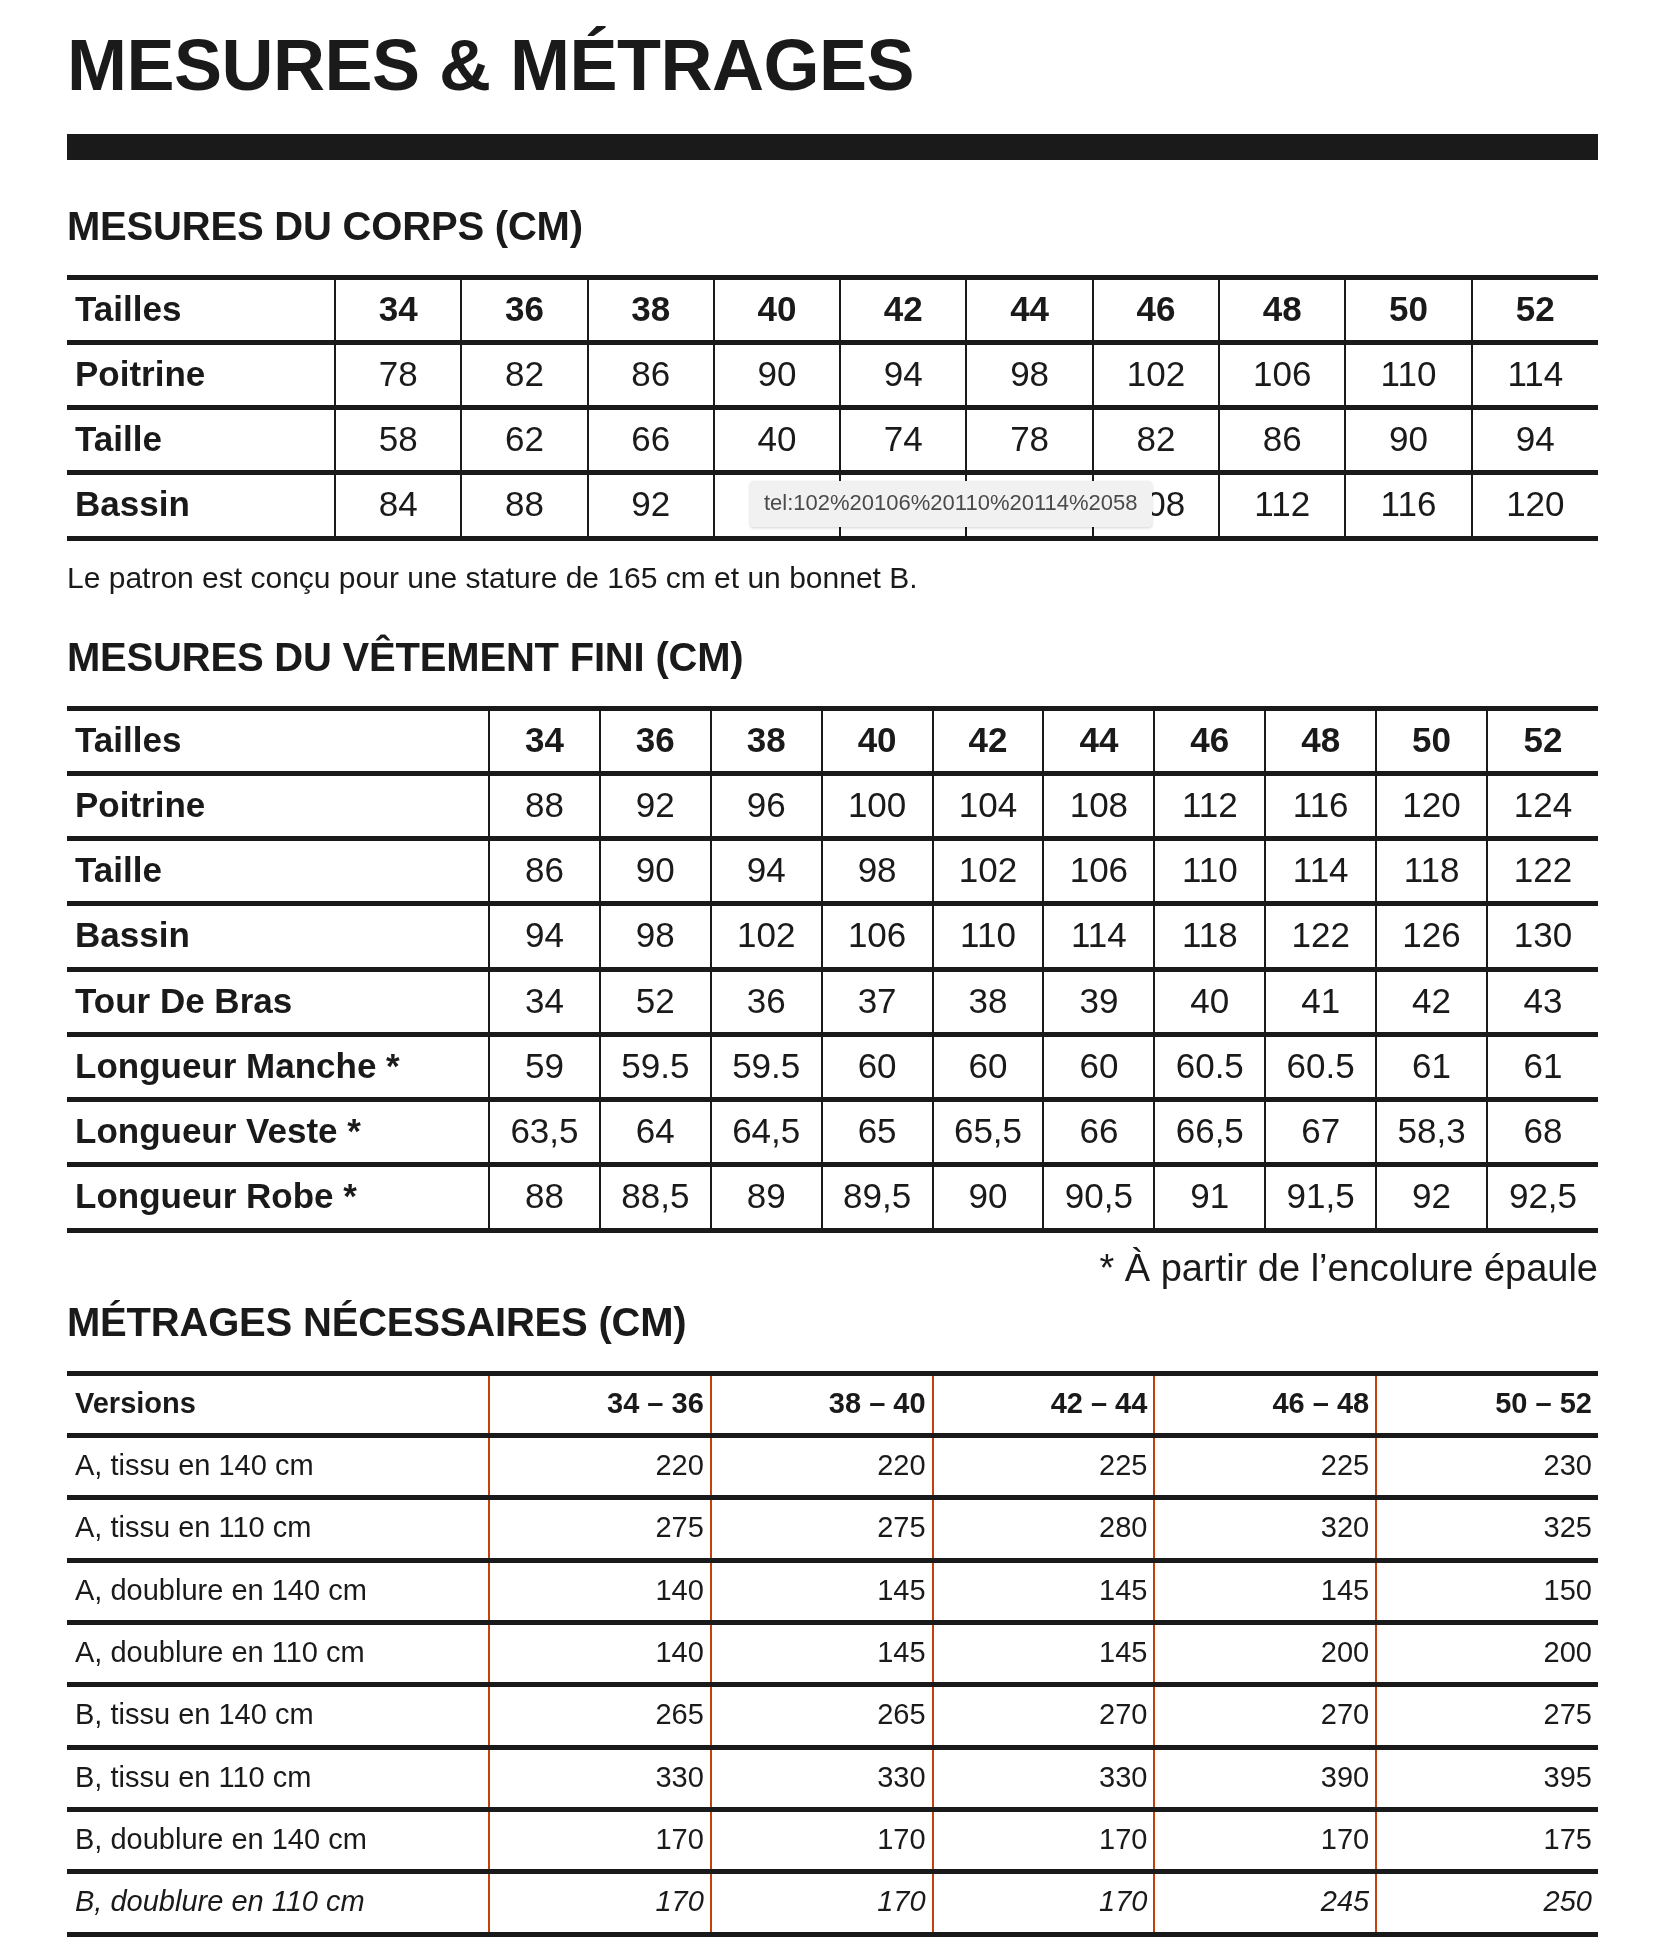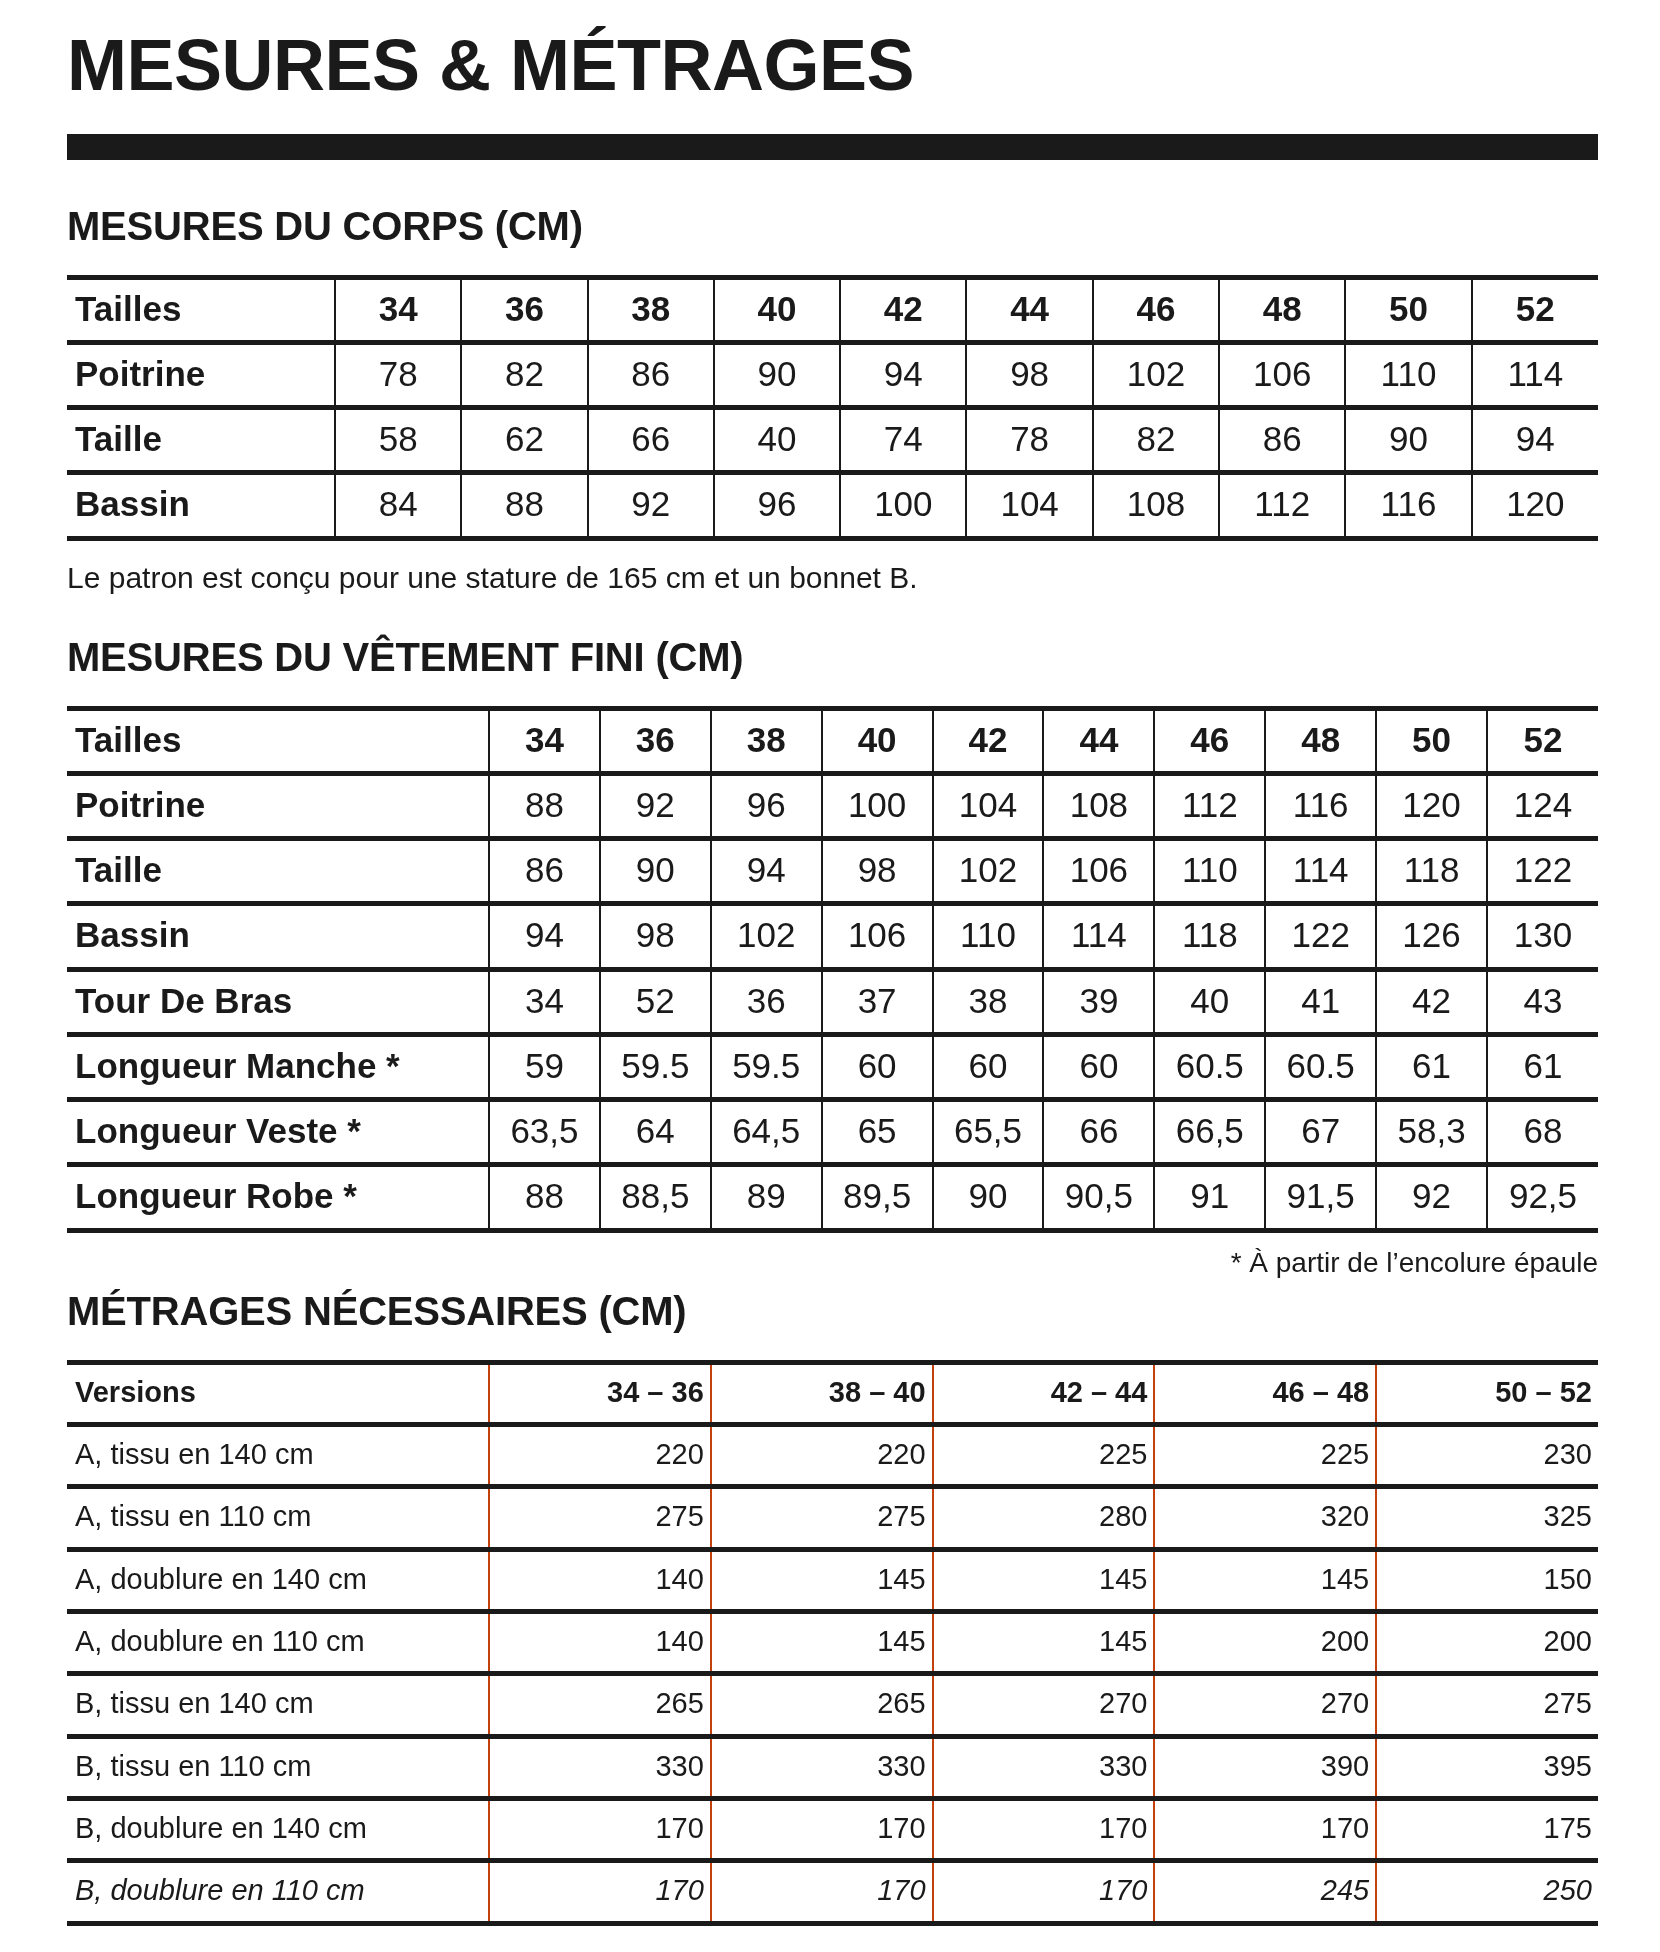--- a/index.html
+++ b/index.html
@@ -118,21 +118,21 @@
   table.metrage-table thead th { font-weight: bold; }
   table.metrage-table td.rowlabel { font-weight: normal; }
 
   
   .note-stature {
     font-size: 30px;
     margin: 20px 0 40px 0;
     color: #1a1a1a;
   }
   .note-footnote {
-    font-size: 28px;
+    font-size: 38px;
     text-align: right;
     margin: 14px 0 10px 0;
     color: #1a1a1a;
   }
 
   
   .status-tooltip {
     position: absolute;
     left: 750px;
     top: 481px;
@@ -420,14 +420,15 @@
         <td class="rowlabel">B, doublure en 110 cm</td>
         <td>170</td>
         <td>170</td>
         <td>170</td>
         <td>245</td>
         <td>250</td>
       </tr>
     </tbody>
   </table>
 
+  <div class="status-tooltip">tel:102%20106%20110%20114%2058</div>
 
 </div>
 
 </body></html>

